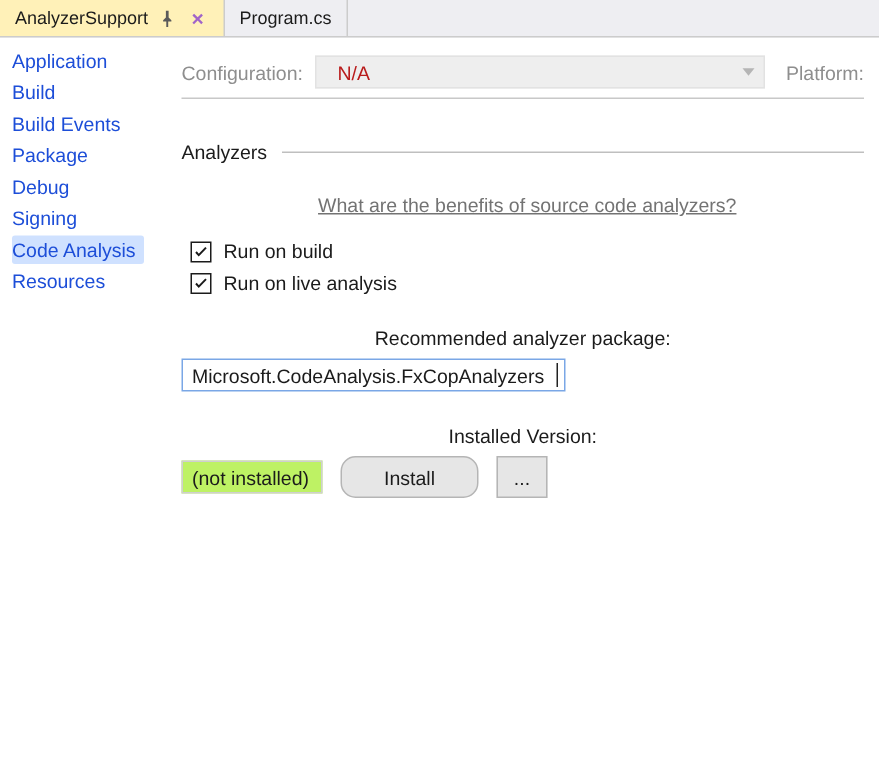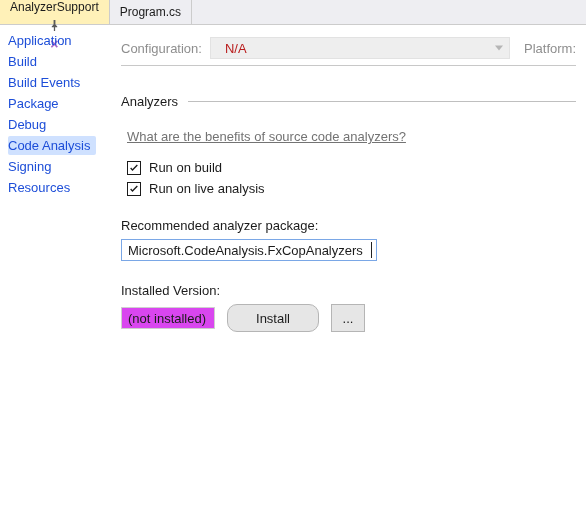--- a/index.html
+++ b/index.html
@@ -24,21 +24,20 @@
     display: flex;
     align-items: center;
     padding: 0 10px;
     gap: 6px;
     font-size: 12px;
     border-right: 1px solid #ccc;
     cursor: pointer;
   }
   .tab.active {
     background: #fff1b8;
-    flex-direction: column;
   }
   .tab .pin, .tab .close {
     display: inline-flex;
     align-items: center;
     justify-content: center;
     width: 14px; height: 14px;
   }
   .tab .close { color: #a064c9; font-weight: bold; font-size: 14px; line-height: 1; }
   .tab .pin svg { width: 11px; height: 11px; }
   
@@ -60,20 +59,21 @@
   .nav-item.selected {
     background: #cfe1ff;
     border-radius: 2px;
     padding-right: 6px;
     display: inline-block;
   }
   .main {
     flex: 1;
     padding: 0 10px 0 14px;
     position: relative;
+    text-align: center;
   }
   .config-row {
     display: flex;
     align-items: center;
     gap: 8px;
     margin: 12px 0 6px 0;
     color: #8e8e8e;
   }
   .config-label { font-size: 13px; }
   .config-select {
@@ -159,21 +159,21 @@
     width: 0; border-left: 1px solid #222;
   }
   .version-row {
     display: flex;
     align-items: center;
     gap: 12px;
   }
   .version-box {
     width: 94px; height: 22px;
     border: 1px solid #cfcfcf;
-    background: #d946ef;
+    background: #bef264;
     display: flex; align-items: center;
     padding: 0 6px;
     font-size: 13px;
   }
   .btn {
     height: 28px;
     border: 1px solid #b5b5b5;
     background: #e6e6e6;
     display: inline-flex;
     align-items: center;
@@ -203,22 +203,22 @@
 </div>
 
 <div class="body">
 
   <div class="sidebar">
     <div class="nav-item">Application</div>
     <div class="nav-item">Build</div>
     <div class="nav-item">Build Events</div>
     <div class="nav-item">Package</div>
     <div class="nav-item">Debug</div>
+    <div class="nav-item">Signing</div>
     <div class="nav-item selected">Code Analysis</div>
-    <div class="nav-item">Signing</div>
     <div class="nav-item">Resources</div>
   </div>
 
   <div class="main">
     <div class="config-row">
       <span class="config-label">Configuration:</span>
       <div class="config-select">
         <span>N/A</span>
       </div>
       <span class="platform-label">Platform:</span>

